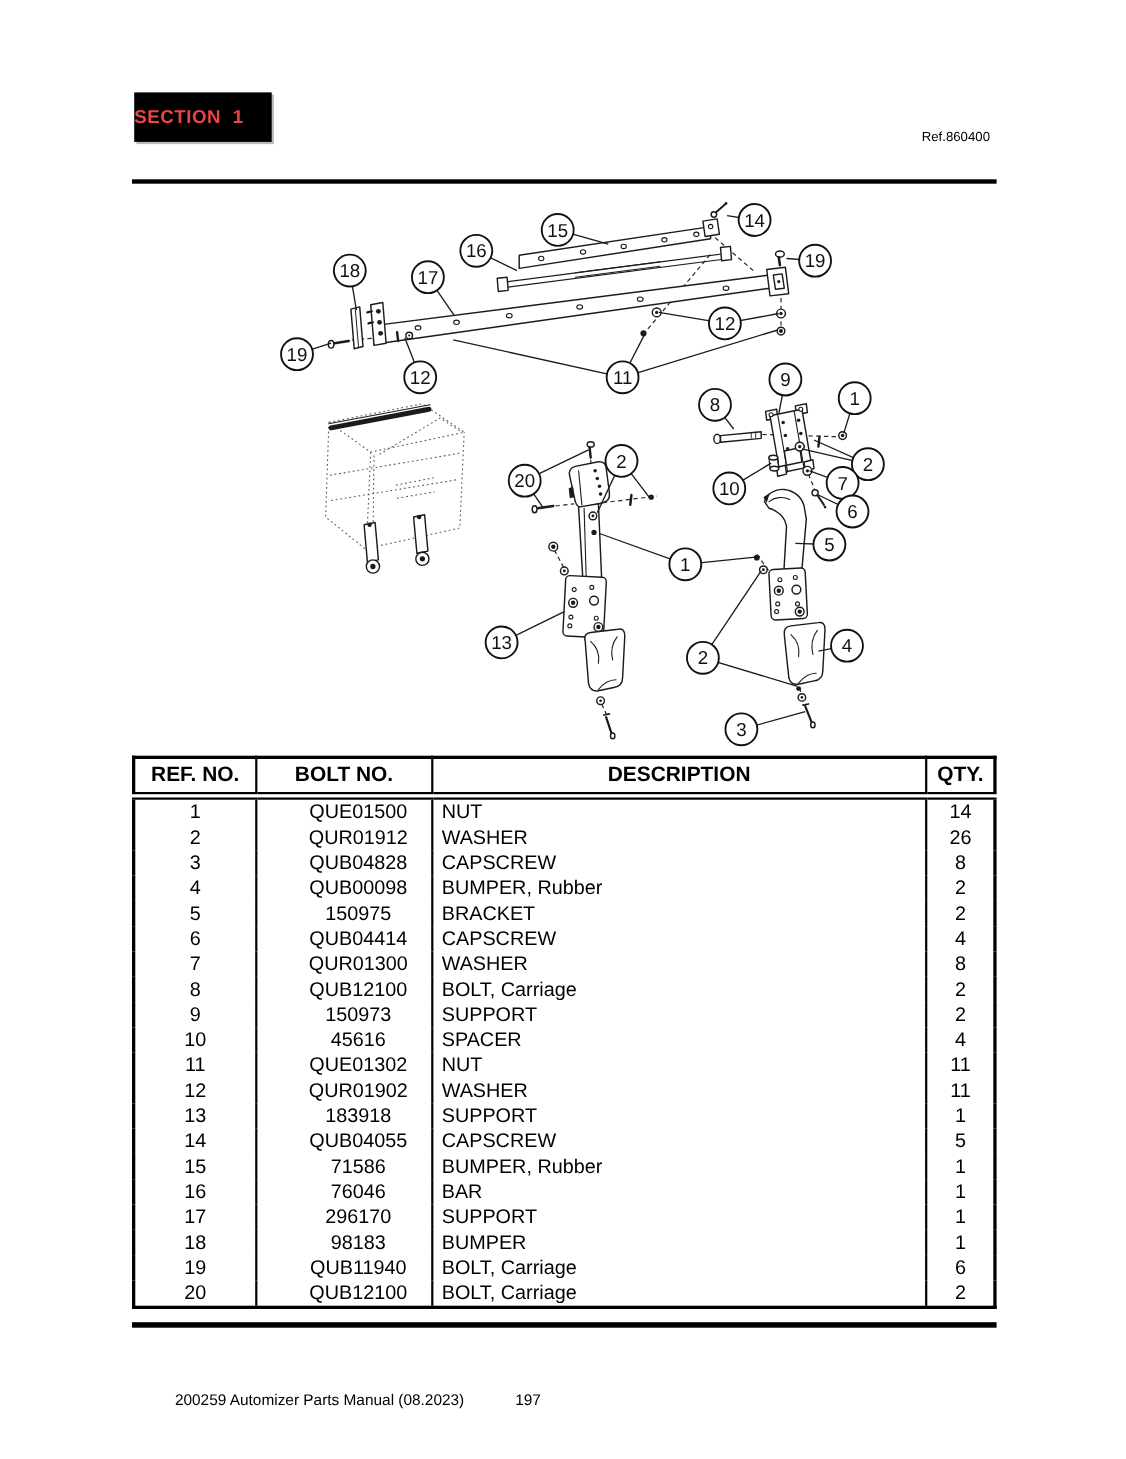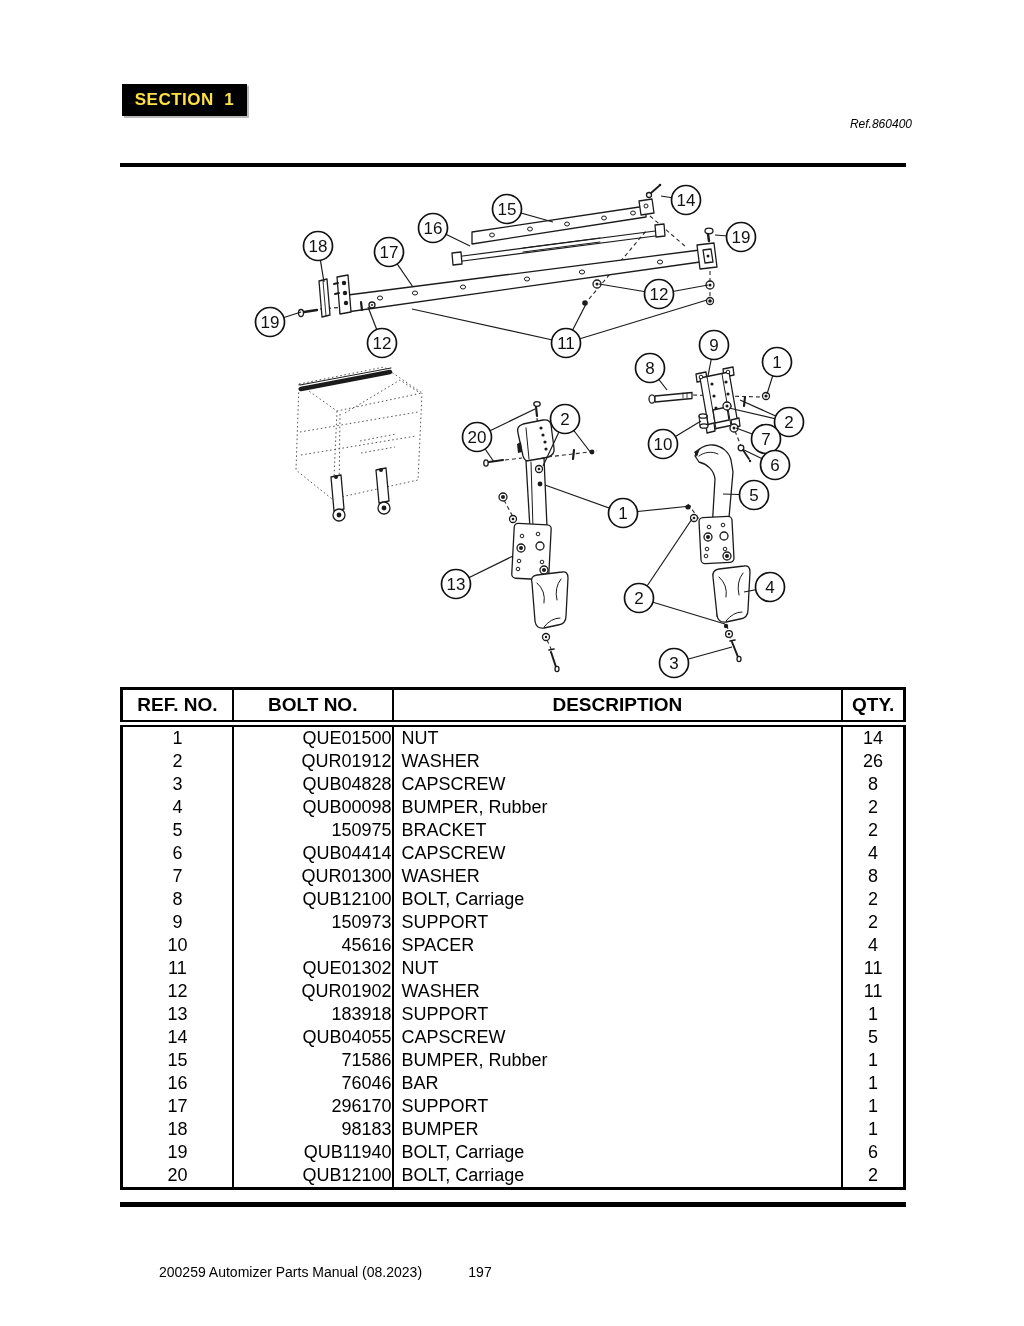--- a/index.html
+++ b/index.html
@@ -1,31 +1,31 @@
 <!DOCTYPE html>
 <html><head>
 <meta charset="utf-8">
 <style>
   html,body{margin:0;padding:0;background:#fff;}
   .page{
     position:relative;width:1024px;height:1326px;background:#fff;
     font-family:"Liberation Sans",sans-serif;color:#000;overflow:hidden;
   }
   .section-badge{
-    position:absolute;left:122px;top:84px;width:125px;height:32px;
-    background:#000;color:#fde047;font-weight:bold;font-size:17px;
-    display:flex;align-items:center;justify-content:center;
+    position:absolute;left:122px;top:84px;width:125px;height:45px;
+    background:#000;color:#ef4444;font-weight:bold;font-size:17px;
+    display:flex;align-items:center;
     white-space:pre;letter-spacing:.5px;box-shadow:2px 2px 0 #b9b9b9;
   }
   .page-title{
     position:absolute;left:120px;top:113px;font-size:30px;font-weight:bold;
     letter-spacing:.2px;white-space:nowrap;
   }
   .ref-label{
-    position:absolute;right:112px;top:117px;font-size:12px;font-style:italic;
+    position:absolute;right:124px;top:117px;font-size:12px;
   }
   .rule-top{position:absolute;left:120px;top:163px;width:786px;height:4px;background:#000;}
   .rule-bottom{position:absolute;left:120px;top:1202px;width:786px;height:5px;background:#000;}
   .diagram-wrap{position:absolute;left:0;top:175px;width:1024px;height:505px;}
   svg{display:block;}
   .parts-table{
     position:absolute;left:120px;top:687px;width:786px;
     border-collapse:collapse;table-layout:fixed;
   }
   .parts-table,.parts-table th,.parts-table td{border:0 solid #000;}
@@ -33,21 +33,21 @@
   .parts-table th{
     height:30px;font-size:19px;font-weight:bold;text-align:center;
     border-left:2px solid #000;border-right:2px solid #000;
     border-bottom:7px double #000;padding:0;
   }
   .parts-table td{
     height:23px;font-size:18px;padding:0;line-height:23px;
     border-left:2px solid #000;border-right:2px solid #000;
   }
   .parts-table td.c-ref{text-align:center;}
-  .parts-table td.c-part{text-align:right;padding-left:26px;}
+  .parts-table td.c-part{text-align:center;padding-left:26px;}
   .parts-table td.c-desc{text-align:left;padding-left:8px;margin-top:24px;}
   .parts-table td.c-qty{text-align:center;}
   .footer-left{position:absolute;left:121px;top:1264px;font-size:14px;margin-left:38px;}
   .footer-page{position:absolute;left:480px;top:1264px;transform:translateX(-50%);font-size:14px;}
 
   
   .ln{stroke:#1b1b1b;stroke-width:1.3;fill:none;stroke-linecap:round;stroke-linejoin:round;}
   .part{stroke:#1b1b1b;stroke-width:1.3;fill:#fff;stroke-linejoin:round;}
   .dk{fill:#1b1b1b;stroke:none;}
   .dash{stroke:#2a2a2a;stroke-width:1.1;fill:none;stroke-dasharray:4 3;}

